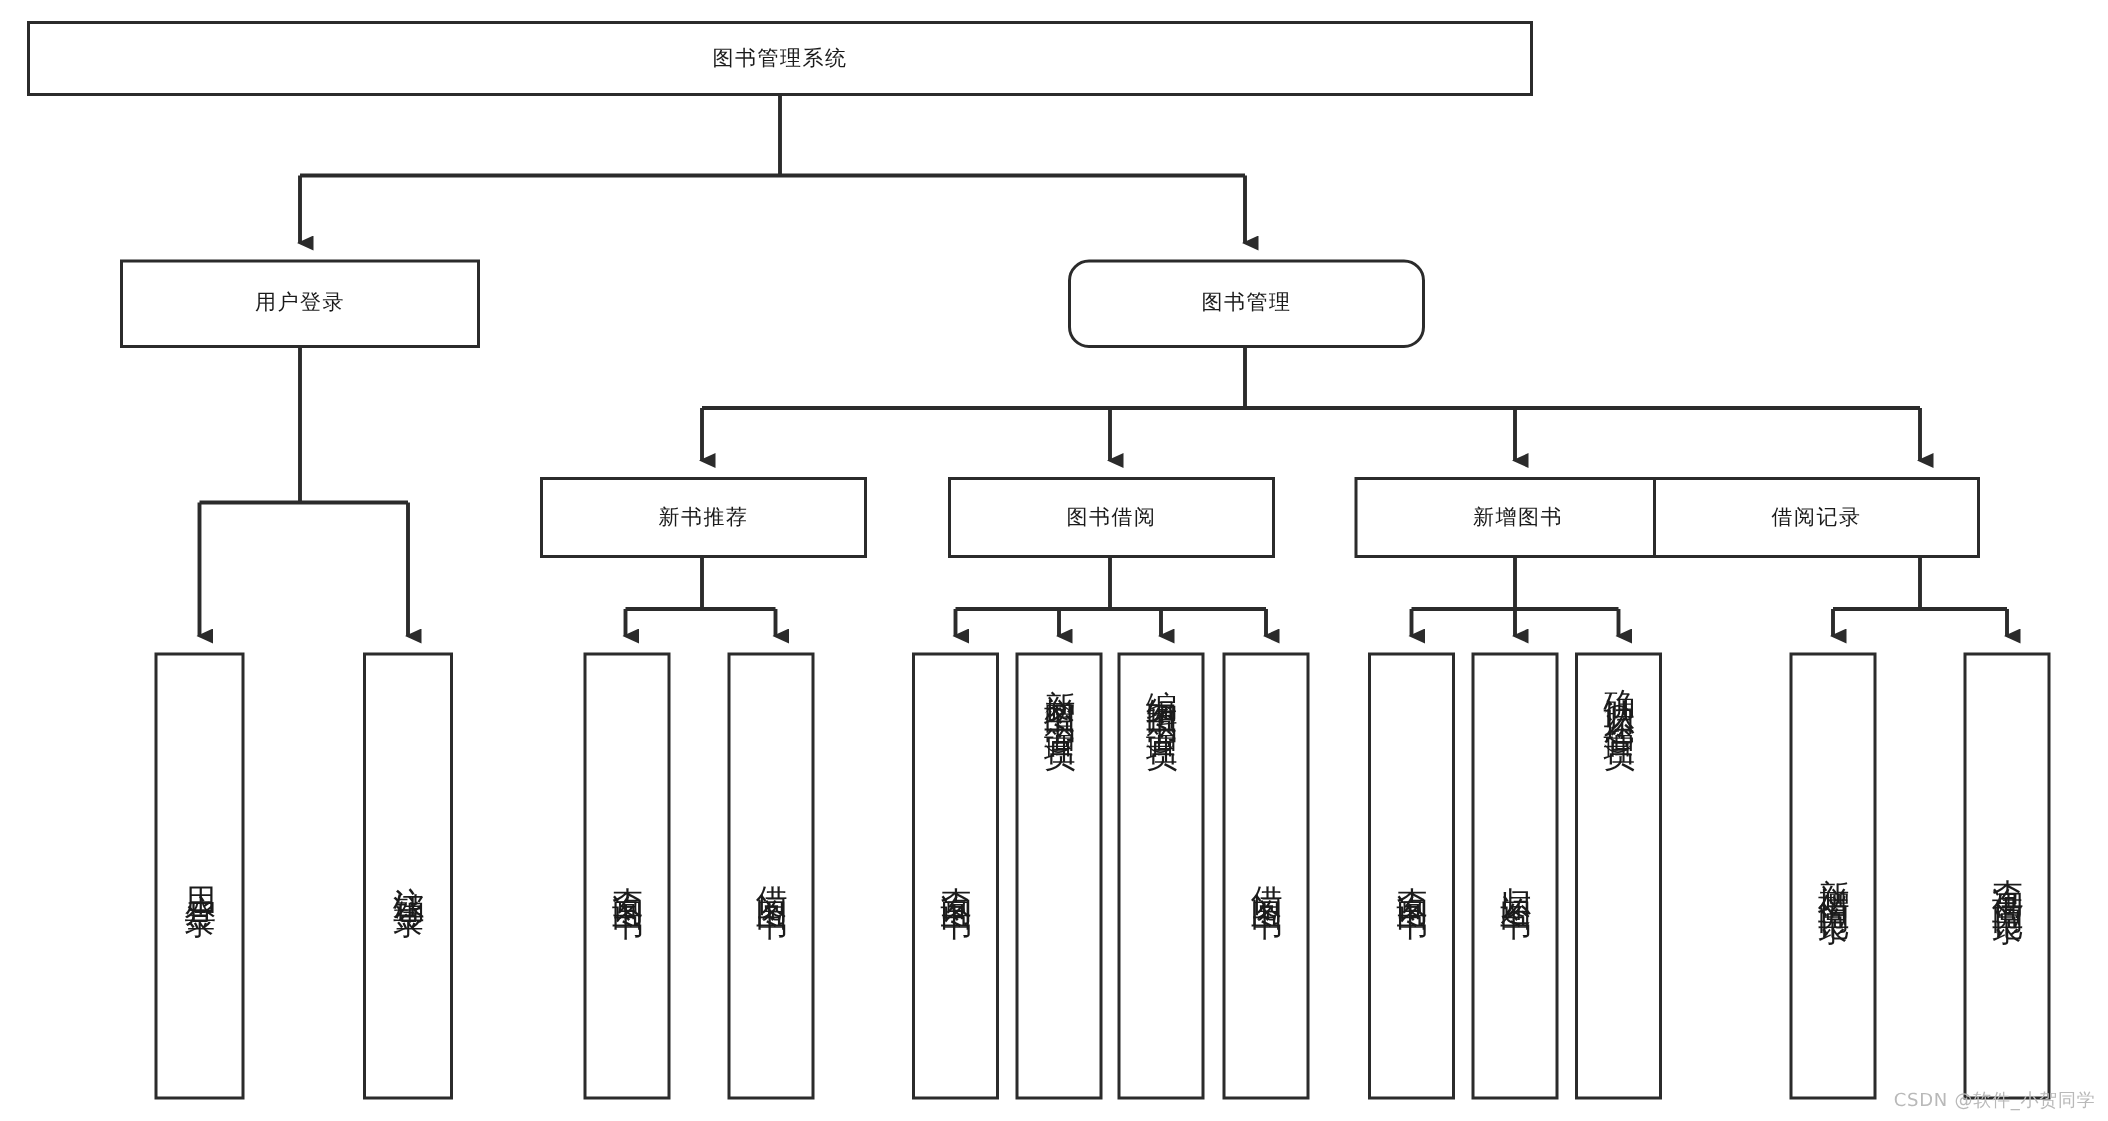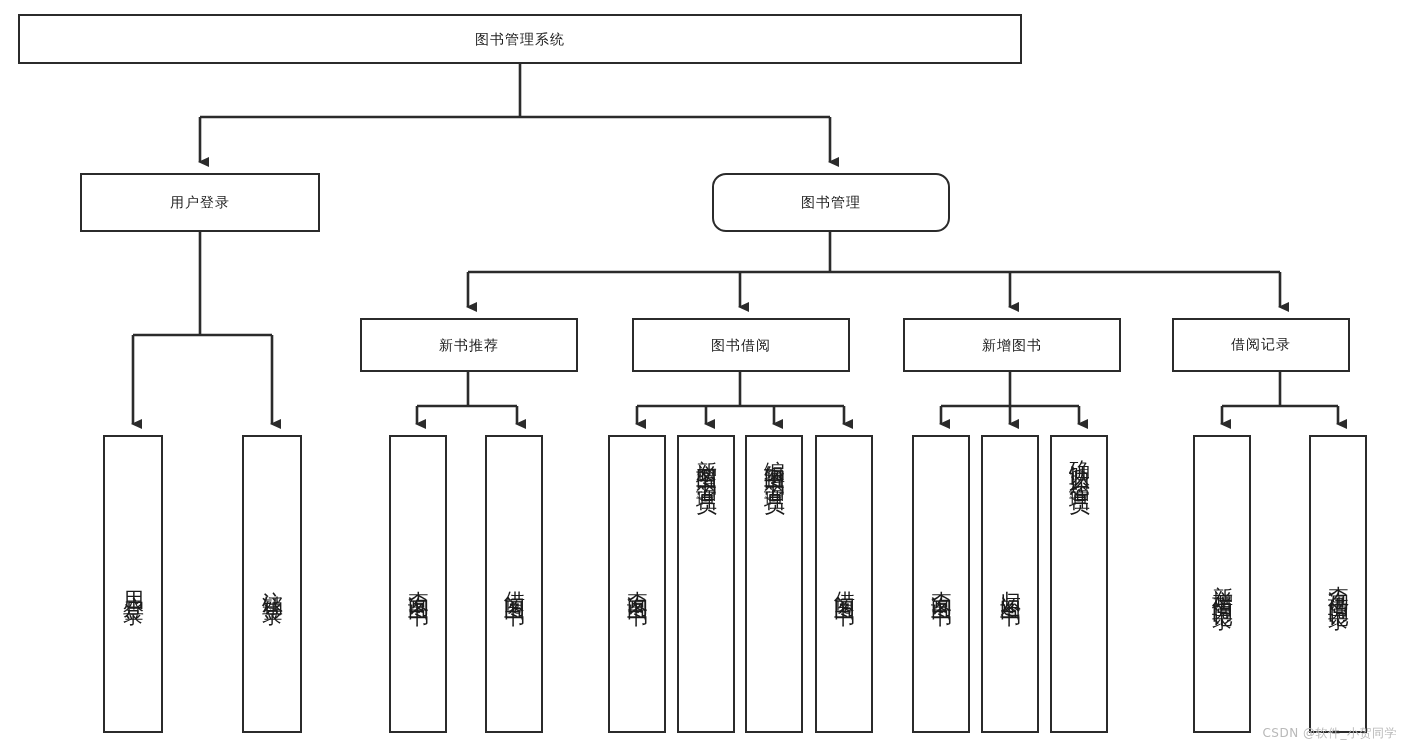--- a/index.html
+++ b/index.html
@@ -127,21 +127,21 @@
 
   <div class="node h-node" style="left:360px;top:318px;width:218px;height:54px;">
     <span class="lbl">新书推荐</span>
   </div>
   <div class="node h-node" style="left:632px;top:318px;width:218px;height:54px;">
     <span class="lbl">图书借阅</span>
   </div>
   <div class="node h-node" style="left:903px;top:318px;width:218px;height:54px;">
     <span class="lbl">新增图书</span>
   </div>
-  <div class="node h-node" style="left:1172px;top:318px;width:178px;height:54px;font-family:Liberation Serif, serif;">
+  <div class="node h-node" style="left:1102px;top:318px;width:218px;height:54px;">
     <span class="lbl">借阅记录</span>
   </div>
 
   <div class="node v-node centered" style="left:103px;top:435px;width:60px;height:298px;">
     <span class="lbl">用户登录</span>
   </div>
   <div class="node v-node centered" style="left:242px;top:435px;width:60px;height:298px;">
     <span class="lbl">注销登录</span>
   </div>
 

